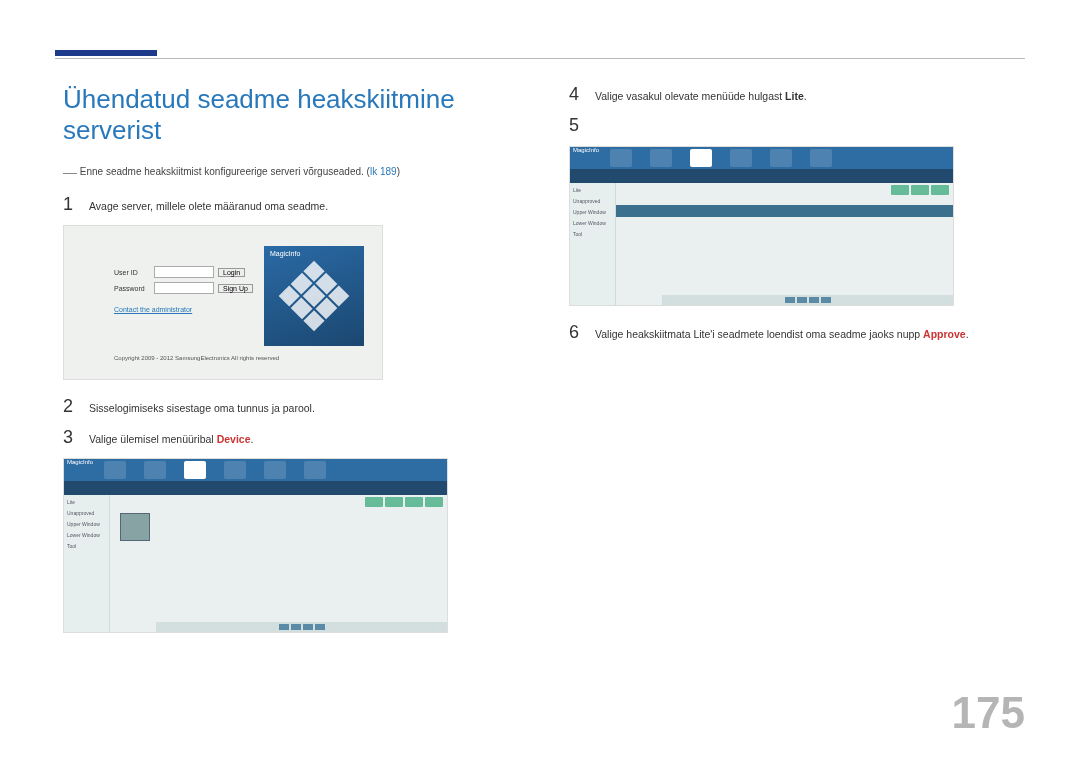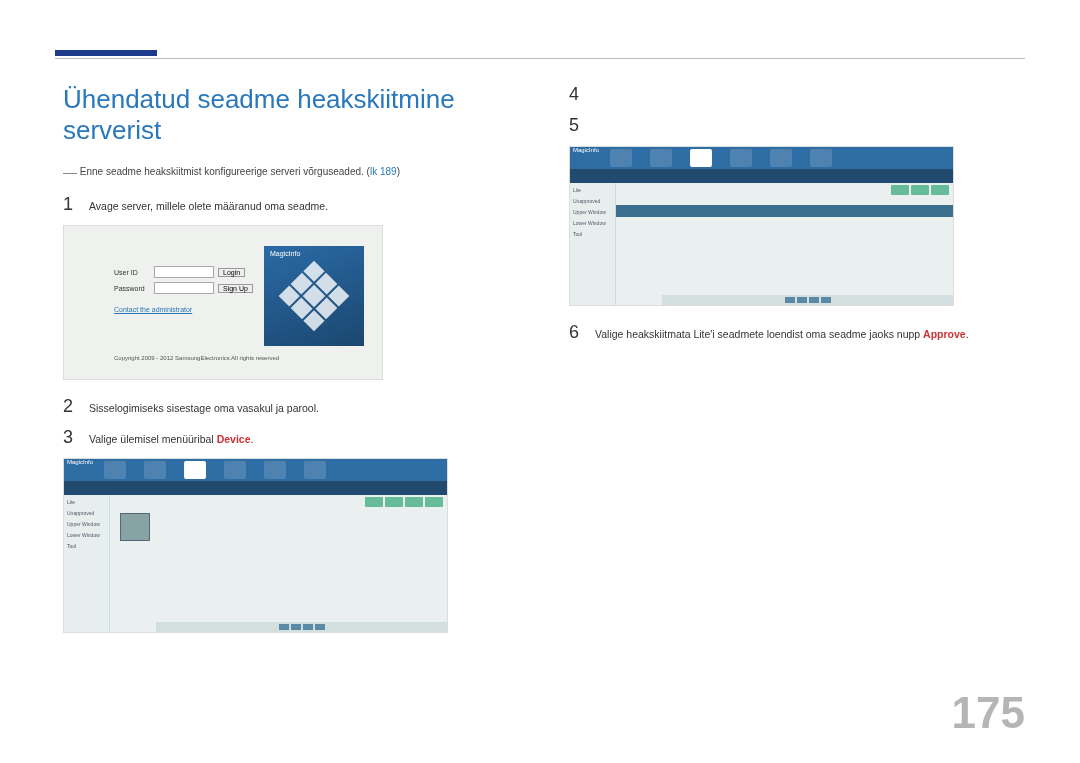--- a/index.html
+++ b/index.html
@@ -206,21 +206,21 @@
             <span></span>
             <span></span>
             <span></span>
         </div>
       </div>
       <div class="login-copy">Copyright 2009 - 2012 SamsungElectronics All rights reserved</div>
     </div>
 
     <div class="step">
       <div class="step-num">2</div>
-      <div class="step-text">Sisselogimiseks sisestage oma vasakul ja parool.</div>
+      <div class="step-text">Sisselogimiseks sisestage oma tunnus ja parool.</div>
     </div>
 
     <div class="step">
       <div class="step-num">3</div>
       <div class="step-text">
         <span>Valige ülemisel menüüribal </span><span class="kw-red">Device</span><span>.</span>
       </div>
     </div>
 
     <div class="screenshot shot2">
@@ -258,20 +258,23 @@
           </div>
         </div>
       </div>
     </div>
   </div>
 
   <div class="col">
 
     <div class="step">
       <div class="step-num">4</div>
+      <div class="step-text">
+        <span>Valige vasakul olevate menüüde hulgast </span><span class="kw-bold">Lite</span><span>.</span>
+      </div>
     </div>
 
     <div class="step">
       <div class="step-num">5</div>
     </div>
 
     <div class="screenshot shot3">
       <div class="app-top">
         <span class="magic-label">MagicInfo</span>
         <div class="tab"></div>

